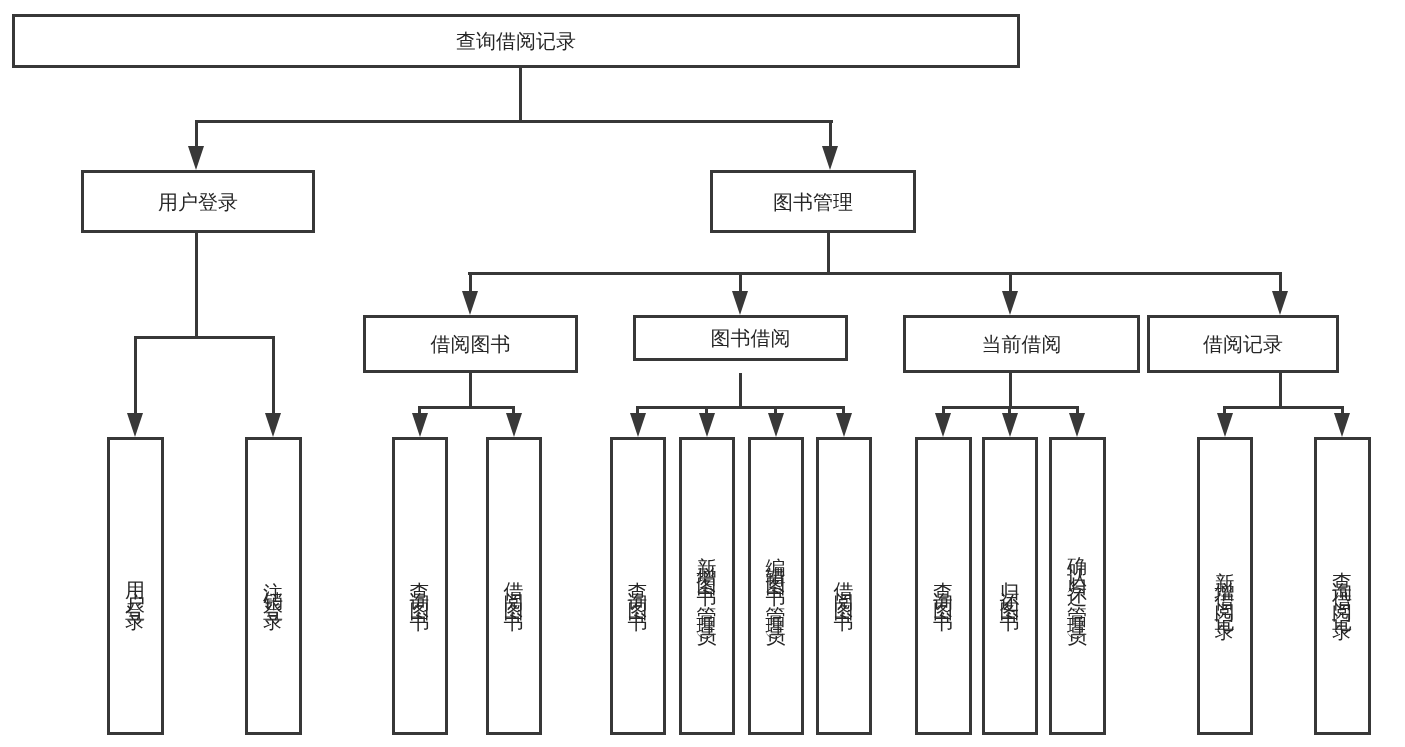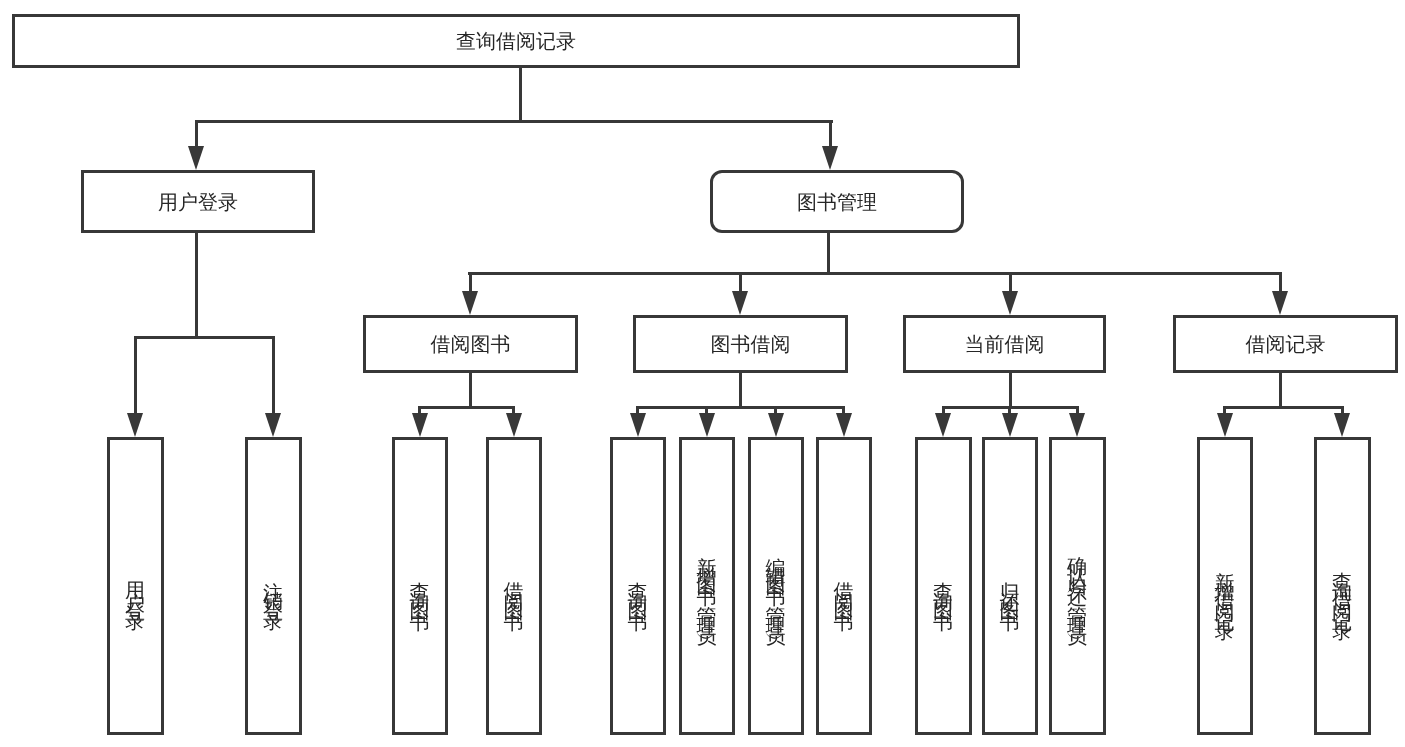--- a/index.html
+++ b/index.html
@@ -40,21 +40,21 @@
   <div>
     <div class="line v" style="left:519px; top:68px;  height:52px;"></div>
     <div class="line h" style="left:196px; top:120px; width:637px;"></div>
     <div class="line v" style="left:195px; top:120px; height:28px;"></div>
     <div class="ah" style="left:188px; top:146px;"></div>
     <div class="line v" style="left:829px; top:120px; height:28px;"></div>
     <div class="ah" style="left:822px; top:146px;"></div>
   </div>
 
   <div class="node" style="left:81px; top:170px; width:234px; height:63px;">用户登录</div>
-  <div class="node" style="left:710px; top:170px; width:254px; height:63px;border-radius:12px;">图书管理</div>
+  <div class="node" style="left:710px; top:170px; width:206px; height:63px;">图书管理</div>
 
   <div>
     <div class="line v" style="left:195px; top:233px; height:103px;"></div>
     <div class="line h" style="left:134px; top:336px; width:141px;"></div>
     <div class="line v" style="left:134px; top:336px; height:80px;"></div>
     <div class="ah" style="left:127px; top:413px;"></div>
     <div class="line v" style="left:272px; top:336px; height:80px;"></div>
     <div class="ah" style="left:265px; top:413px;"></div>
   </div>
 
@@ -65,23 +65,23 @@
     <div class="ah" style="left:462px;  top:291px;"></div>
     <div class="line v" style="left:739px;  top:272px; height:21px;"></div>
     <div class="ah" style="left:732px;  top:291px;"></div>
     <div class="line v" style="left:1009px; top:272px; height:21px;"></div>
     <div class="ah" style="left:1002px; top:291px;"></div>
     <div class="line v" style="left:1279px; top:272px; height:21px;"></div>
     <div class="ah" style="left:1272px; top:291px;"></div>
   </div>
 
   <div class="node" style="left:363px;  top:315px; width:215px; height:58px;">借阅图书</div>
-  <div class="node" style="left:633px;  top:315px; width:215px; height:58px;padding-left:20px;">图书借阅</div>
-  <div class="node" style="left:903px;  top:315px; width:203px; height:58px;">当前借阅</div>
-  <div class="node" style="left:1173px; top:315px; width:225px; height:58px;">借阅记录</div>
+  <div class="node" style="left:633px;  top:315px; width:215px; height:46px;padding-left:20px;">图书借阅</div>
+  <div class="node" style="left:903px;  top:315px; width:237px; height:58px;">当前借阅</div>
+  <div class="node" style="left:1147px; top:315px; width:192px; height:58px;">借阅记录</div>
 
   <div>
     <div class="line v" style="left:469px; top:373px; height:33px;"></div>
     <div class="line h" style="left:418px; top:406px; width:97px;"></div>
     <div class="line v" style="left:418px; top:406px; height:10px;"></div>
     <div class="ah" style="left:412px; top:413px;"></div>
     <div class="line v" style="left:512px; top:406px; height:10px;"></div>
     <div class="ah" style="left:506px; top:413px;"></div>
   </div>
 

